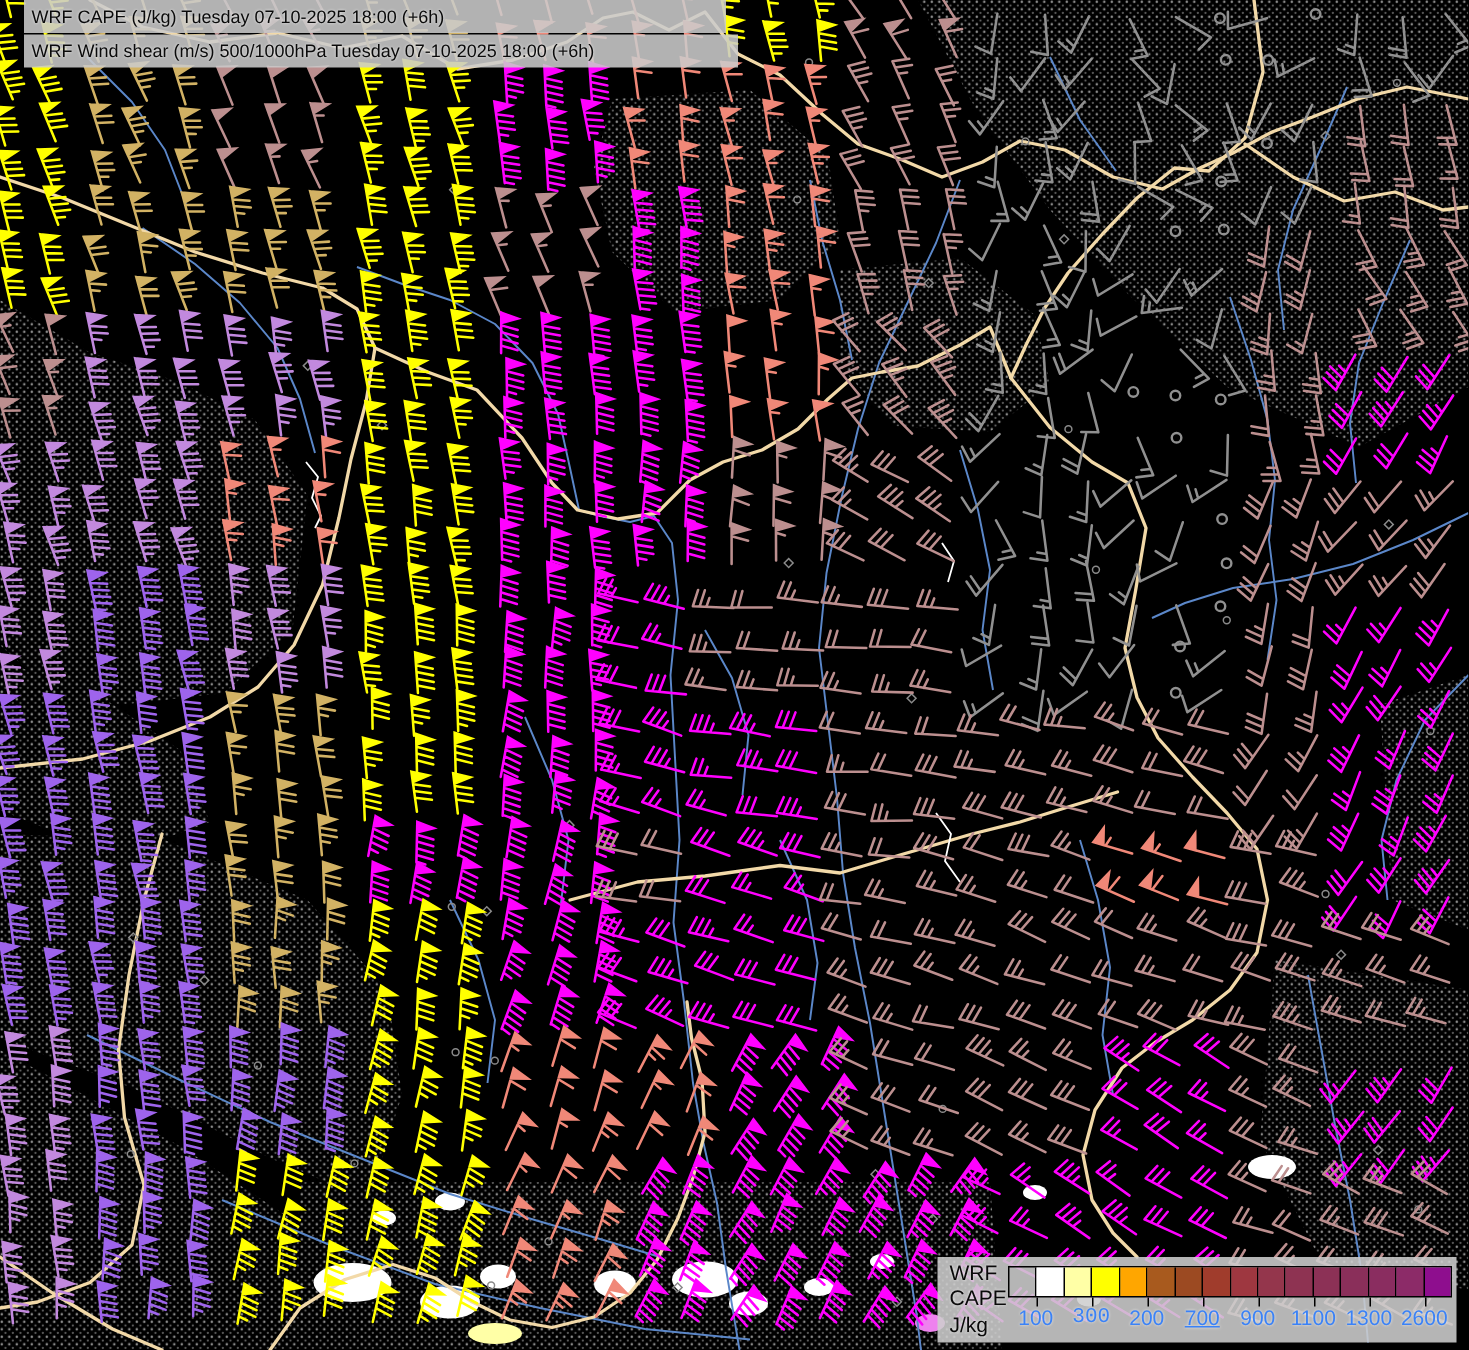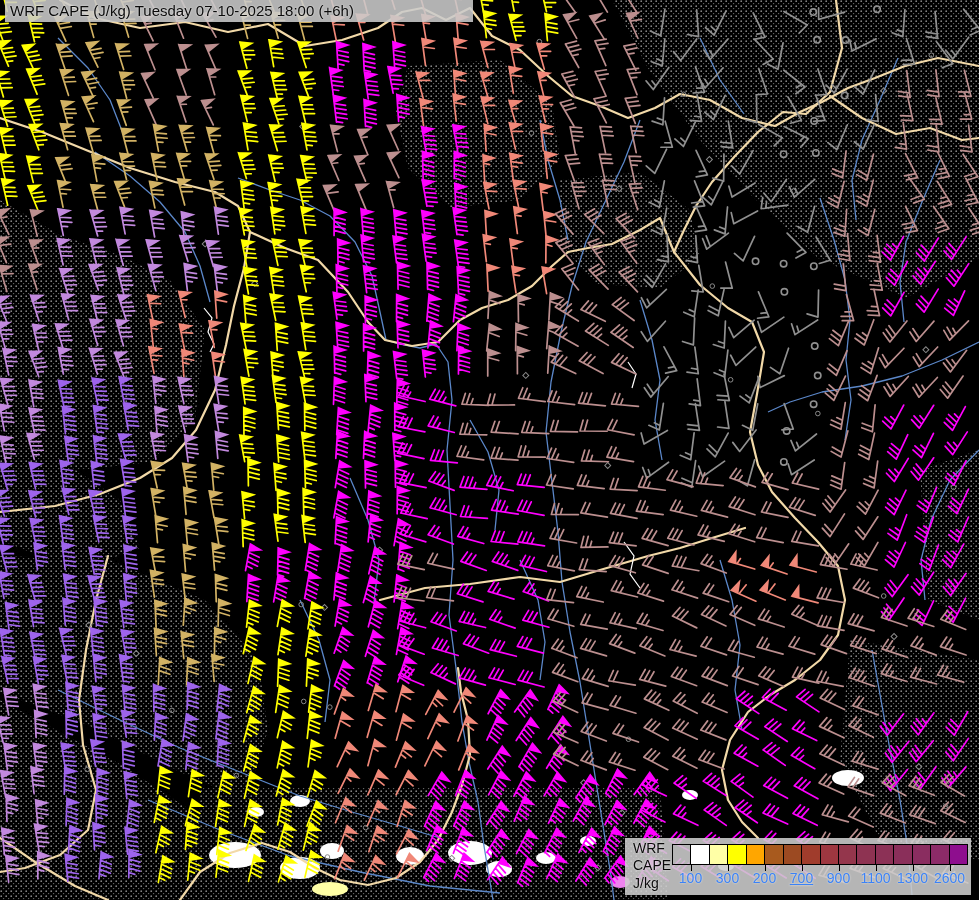--- a/index.html
+++ b/index.html
@@ -1,20 +1,20 @@
 <!DOCTYPE html>
 <html><head>
 <meta charset="utf-8">
 <style>
   html,body{margin:0;padding:0;background:#000;}
   .stage{position:relative;width:979px;height:900px;overflow:hidden;background:#000;
          font-family:"Liberation Sans",sans-serif;}
   .stage svg{position:absolute;left:0;top:0;}
-  .hdr{position:absolute;left:5px;background:rgba(203,203,203,0.88);color:#0a0a0a;
-       font-size:15px;line-height:22px;height:22px;padding-left:5px;white-space:nowrap;
+  .hdr{position:absolute;left:16px;background:rgba(203,203,203,0.88);color:#0a0a0a;
+       font-size:12px;line-height:22px;height:22px;padding-left:5px;white-space:nowrap;
        text-shadow:0 0 2px rgba(255,255,255,.8);}
   .hdr1{top:0;width:463px;}
   .hdr2{top:23px;width:471px;}
   .legend{position:absolute;left:625px;top:838px;width:346px;height:57px;
           background:rgba(206,206,206,0.88);}
   .legend .ttl{position:absolute;left:8px;color:#0a0a0a;font-size:14px;line-height:16px;
                text-shadow:0 0 2px rgba(255,255,255,.8);}
   .lt0{top:2px}.lt1{top:19px}.lt2{top:37px}
   .cbar{position:absolute;left:47px;top:6px;width:296px;height:21px;display:flex;
         border:1px solid #000;box-sizing:border-box;}
@@ -1202,20 +1202,21 @@
           <path d="M0,0 L0,-27 M0,-27 L11,-24 M0,-22.5 L11,-19.5 M0,-18 L6,-16.2" fill="#bc8f8f" stroke="#bc8f8f" stroke-width="1.7" stroke-linecap="round" transform="translate(844.9566464032978,882.4152187095024) rotate(-74.5)"></path>
           <path d="M0,0 L0,-27 M0,-27 L11,-24 M0,-22.5 L11,-19.5 M0,-18 L6,-16.2" fill="#bc8f8f" stroke="#bc8f8f" stroke-width="1.7" stroke-linecap="round" transform="translate(875.4987388537265,877.7185388561338) rotate(-69.7)"></path>
           <path d="M0,0 L0,-27 M0,-27 L11,-24 M0,-22.5 L11,-19.5 M0,-18 L6,-16.2" fill="#bc8f8f" stroke="#bc8f8f" stroke-width="1.7" stroke-linecap="round" transform="translate(907.7374988277443,879.8549381457269) rotate(-64.9)"></path>
           <path d="M0,0 L0,-27 M0,-27 L11,-24 M0,-22.5 L11,-19.5 M0,-18 L6,-16.2" fill="#bc8f8f" stroke="#bc8f8f" stroke-width="1.7" stroke-linecap="round" transform="translate(937.0889289728366,878.4211561069824) rotate(-60.3)"></path>
           <path d="M0,0 L0,-27 M0,-27 L11,-24 M0,-22.5 L11,-19.5 M0,-18 L6,-16.2" fill="#bc8f8f" stroke="#bc8f8f" stroke-width="1.7" stroke-linecap="round" transform="translate(967.8399745160714,882.9838934047148) rotate(-69.8)"></path>
         </g>
       </svg>
     </div>
 
   <div class="hdr hdr1">WRF CAPE (J/kg) Tuesday 07-10-2025 18:00 (+6h)</div>
+  <div class="hdr hdr2">WRF Wind shear (m/s) 500/1000hPa Tuesday 07-10-2025 18:00 (+6h)</div>
 
   <div class="legend">
     <span class="ttl lt0">WRF</span>
     <span class="ttl lt1">CAPE</span>
     <span class="ttl lt2">J/kg</span>
     <div class="cbar" id="cbar">
         <div class="cell" style="background: transparent;"></div>
         <div class="cell" style="background: rgb(255, 255, 255);"></div>
         <div class="cell" style="background: rgb(255, 255, 166);"></div>
         <div class="cell" style="background: rgb(255, 255, 0);"></div>
@@ -1229,21 +1230,21 @@
         <div class="cell" style="background: rgb(140, 49, 86);"></div>
         <div class="cell" style="background: rgb(138, 47, 90);"></div>
         <div class="cell" style="background: rgb(138, 45, 96);"></div>
         <div class="cell" style="background: rgb(140, 43, 104);"></div>
         <div class="cell" style="background: rgb(142, 14, 142);"></div>
       </div>
     <div id="ticks">
         <div class="tick" style="left: 65.5px;"></div>
         <div class="tlabel" style="left: 65.5px;">100</div>
         <div class="tick" style="left: 102.5px;"></div>
-        <div class="tlabel" style="left: 102.5px;">300</div>
+        <div class="tlabel" style="left: 102.5px; font-family: Liberation Mono, monospace;">300</div>
         <div class="tick" style="left: 139.5px;"></div>
         <div class="tlabel" style="left: 139.5px;">200</div>
         <div class="tick" style="left: 176.5px;"></div>
         <div class="tlabel" style="left: 176.5px; text-decoration: underline;">700</div>
         <div class="tick" style="left: 213.5px;"></div>
         <div class="tlabel" style="left: 213.5px;">900</div>
         <div class="tick" style="left: 250.5px;"></div>
         <div class="tlabel" style="left: 250.5px;">1100</div>
         <div class="tick" style="left: 287.5px;"></div>
         <div class="tlabel" style="left: 287.5px;">1300</div>

